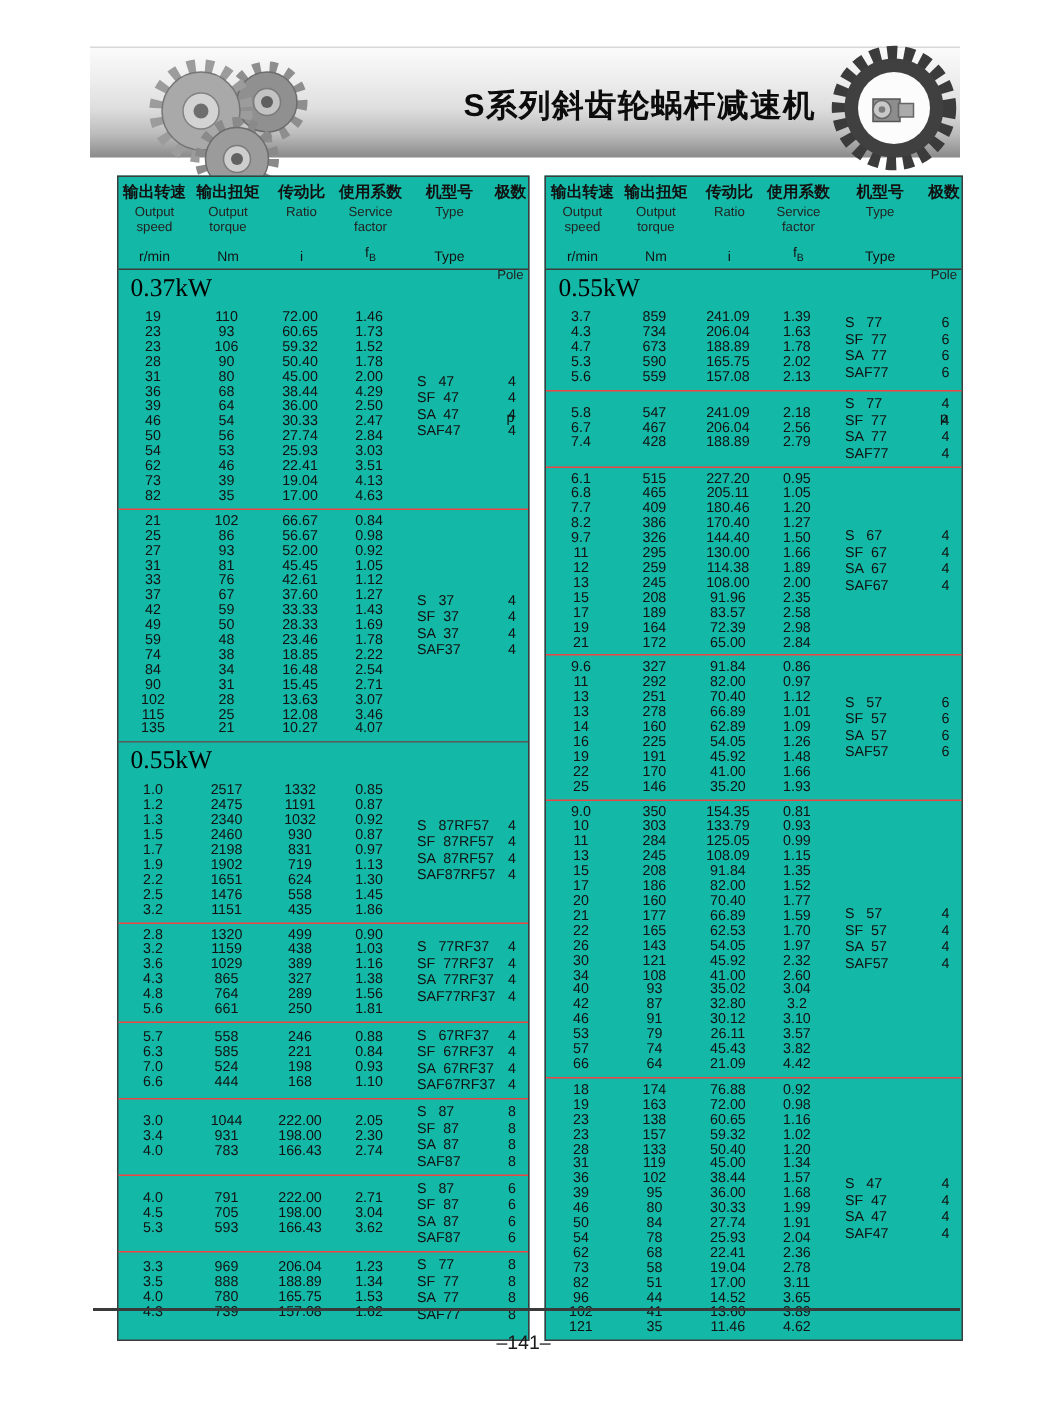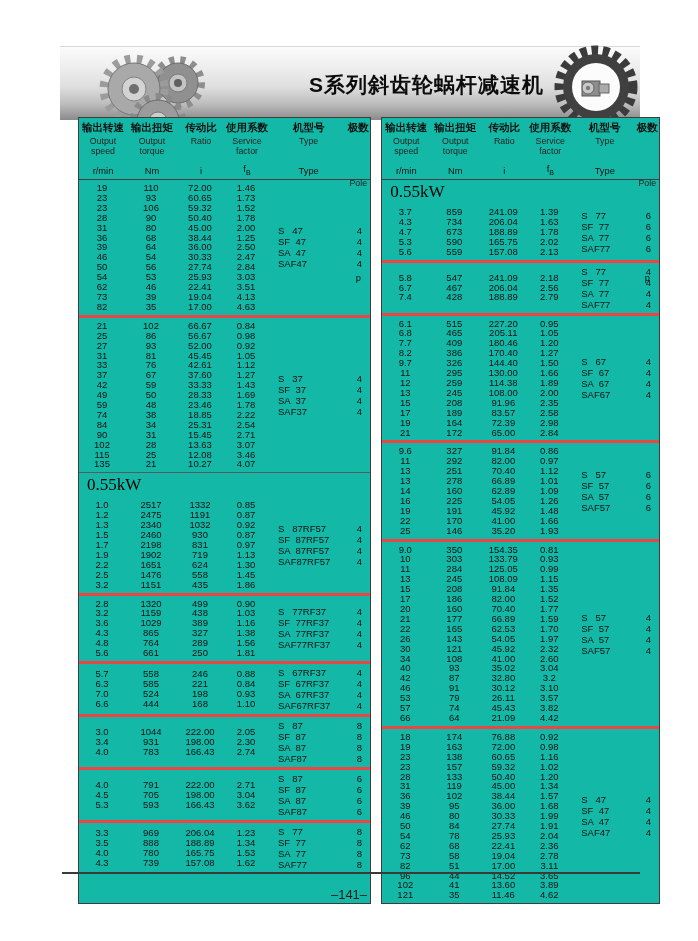--- a/index.html
+++ b/index.html
@@ -1,19 +1,19 @@
 <!DOCTYPE html>
 <html><head>
 <meta charset="utf-8">
 <style>
   html,body{margin:0;padding:0;background:#ffffff;}
   .page{position:relative;width:698px;height:941px;background:#fff;overflow:hidden;
         font-family:"Liberation Sans",sans-serif;color:#111;}
   
-  .banner{position:absolute;left:60px;top:46px;width:580px;height:73px;
+  .banner{position:absolute;left:60px;top:31px;width:580px;height:73px;
           background:linear-gradient(180deg,#fbfbfb 0%,#ededed 30%,#dedede 55%,#bdbdbd 78%,#989898 94%,#8a8a8a 100%);
           border-top:1px solid #d8d8d8;}
   .banner-title{position:absolute;right:96px;top:24px;font-size:21px;font-weight:bold;
                 letter-spacing:1px;color:#0c0c0c;}
   .gears-left{position:absolute;left:22px;top:2px;}
   .gear-badge{position:absolute;right:2px;top:-2px;}
   
   .tables{position:absolute;left:78px;top:117px;width:547px;display:flex;gap:10px;align-items:stretch;}
   .tbox{border:1.5px solid #3d3d3d;background:#14b8a6;display:flex;flex-direction:column;box-sizing:border-box;}
   .tbox.left{flex:0 0 258px;}
@@ -23,26 +23,26 @@
   .hcol .zh{font-size:10.5px;font-weight:bold;white-space:nowrap;}
   .hcol .en{font-size:8.8px;line-height:9.6px;margin-top:2px;color:#222;}
   .hcol .sp{flex:1;}
   .hcol .unit{font-size:9.3px;margin-bottom:1px;}
   .c-speed{width:46px;}.c-torque{width:52px;}.c-ratio{width:46px;}.c-factor{width:46px;}
   .c-type{flex:1;justify-content:center;}.c-pole{width:22px;gap:42px;}
   .tbody{flex:1;display:flex;flex-direction:column;}
   .section + .section{border-top:1px solid #5a5a5a;}
   .section-title{font-family:"Liberation Serif",serif;font-size:17px;padding:2px 0 2px 8px;color:#000;}
   .group{display:flex;align-items:center;padding:3px 0;}
-  .group + .group{border-top:3px solid #ef4444;}
+  .group + .group{border-top:1px solid #ef4444;}
   .rows-block{width:190px;}
   .drow{display:flex;font-size:9.5px;line-height:9.9px;}
   .drow span{display:block;text-align:center;}
   .types-block{flex:1;display:flex;flex-direction:column;justify-content:center;}
-  .tline{display:flex;font-size:9.5px;line-height:11px;gap:18px;}
+  .tline{display:flex;font-size:9.5px;line-height:11px;}
   .tlabel{flex:1;text-align:left;padding-left:9px;white-space:pre;}
   .tpole{width:22px;text-align:center;}
   
   .footer-rule{position:absolute;left:62px;top:872px;width:578px;border-top:2px solid #3a3a3a;}
   .page-number{position:absolute;left:0;top:887px;width:698px;text-align:center;font-size:13px;color:#1a1a1a;}
   sub{font-size:7px;}
 </style>
 </head>
 <body>
 
@@ -129,20 +129,21 @@
             <div class="zh">极数</div>
             <div class="en">
               <div>Pole</div>
             </div>
             <div class="sp"></div>
             <div class="unit">p</div>
           </div>
         </div>
         <div class="tbody">
           <div class="section">
+            <div class="section-title">0.37kW</div>
             <div class="group">
               <div class="rows-block">
                 <div class="drow">
                   <span class="c-speed">19</span>
                   <span class="c-torque">110</span>
                   <span class="c-ratio">72.00</span>
                   <span class="c-factor">1.46</span>
                 </div>
                 <div class="drow">
                   <span class="c-speed">23</span>
@@ -165,21 +166,21 @@
                 <div class="drow">
                   <span class="c-speed">31</span>
                   <span class="c-torque">80</span>
                   <span class="c-ratio">45.00</span>
                   <span class="c-factor">2.00</span>
                 </div>
                 <div class="drow">
                   <span class="c-speed">36</span>
                   <span class="c-torque">68</span>
                   <span class="c-ratio">38.44</span>
-                  <span class="c-factor">1.25</span>
+                  <span class="c-factor">4.29</span>
                 </div>
                 <div class="drow">
                   <span class="c-speed">39</span>
                   <span class="c-torque">64</span>
                   <span class="c-ratio">36.00</span>
                   <span class="c-factor">2.50</span>
                 </div>
                 <div class="drow">
                   <span class="c-speed">46</span>
                   <span class="c-torque">54</span>
@@ -294,21 +295,21 @@
                 </div>
                 <div class="drow">
                   <span class="c-speed">74</span>
                   <span class="c-torque">38</span>
                   <span class="c-ratio">18.85</span>
                   <span class="c-factor">2.22</span>
                 </div>
                 <div class="drow">
                   <span class="c-speed">84</span>
                   <span class="c-torque">34</span>
-                  <span class="c-ratio">25.31</span>
+                  <span class="c-ratio">16.48</span>
                   <span class="c-factor">2.54</span>
                 </div>
                 <div class="drow">
                   <span class="c-speed">90</span>
                   <span class="c-torque">31</span>
                   <span class="c-ratio">15.45</span>
                   <span class="c-factor">2.71</span>
                 </div>
                 <div class="drow">
                   <span class="c-speed">102</span>

